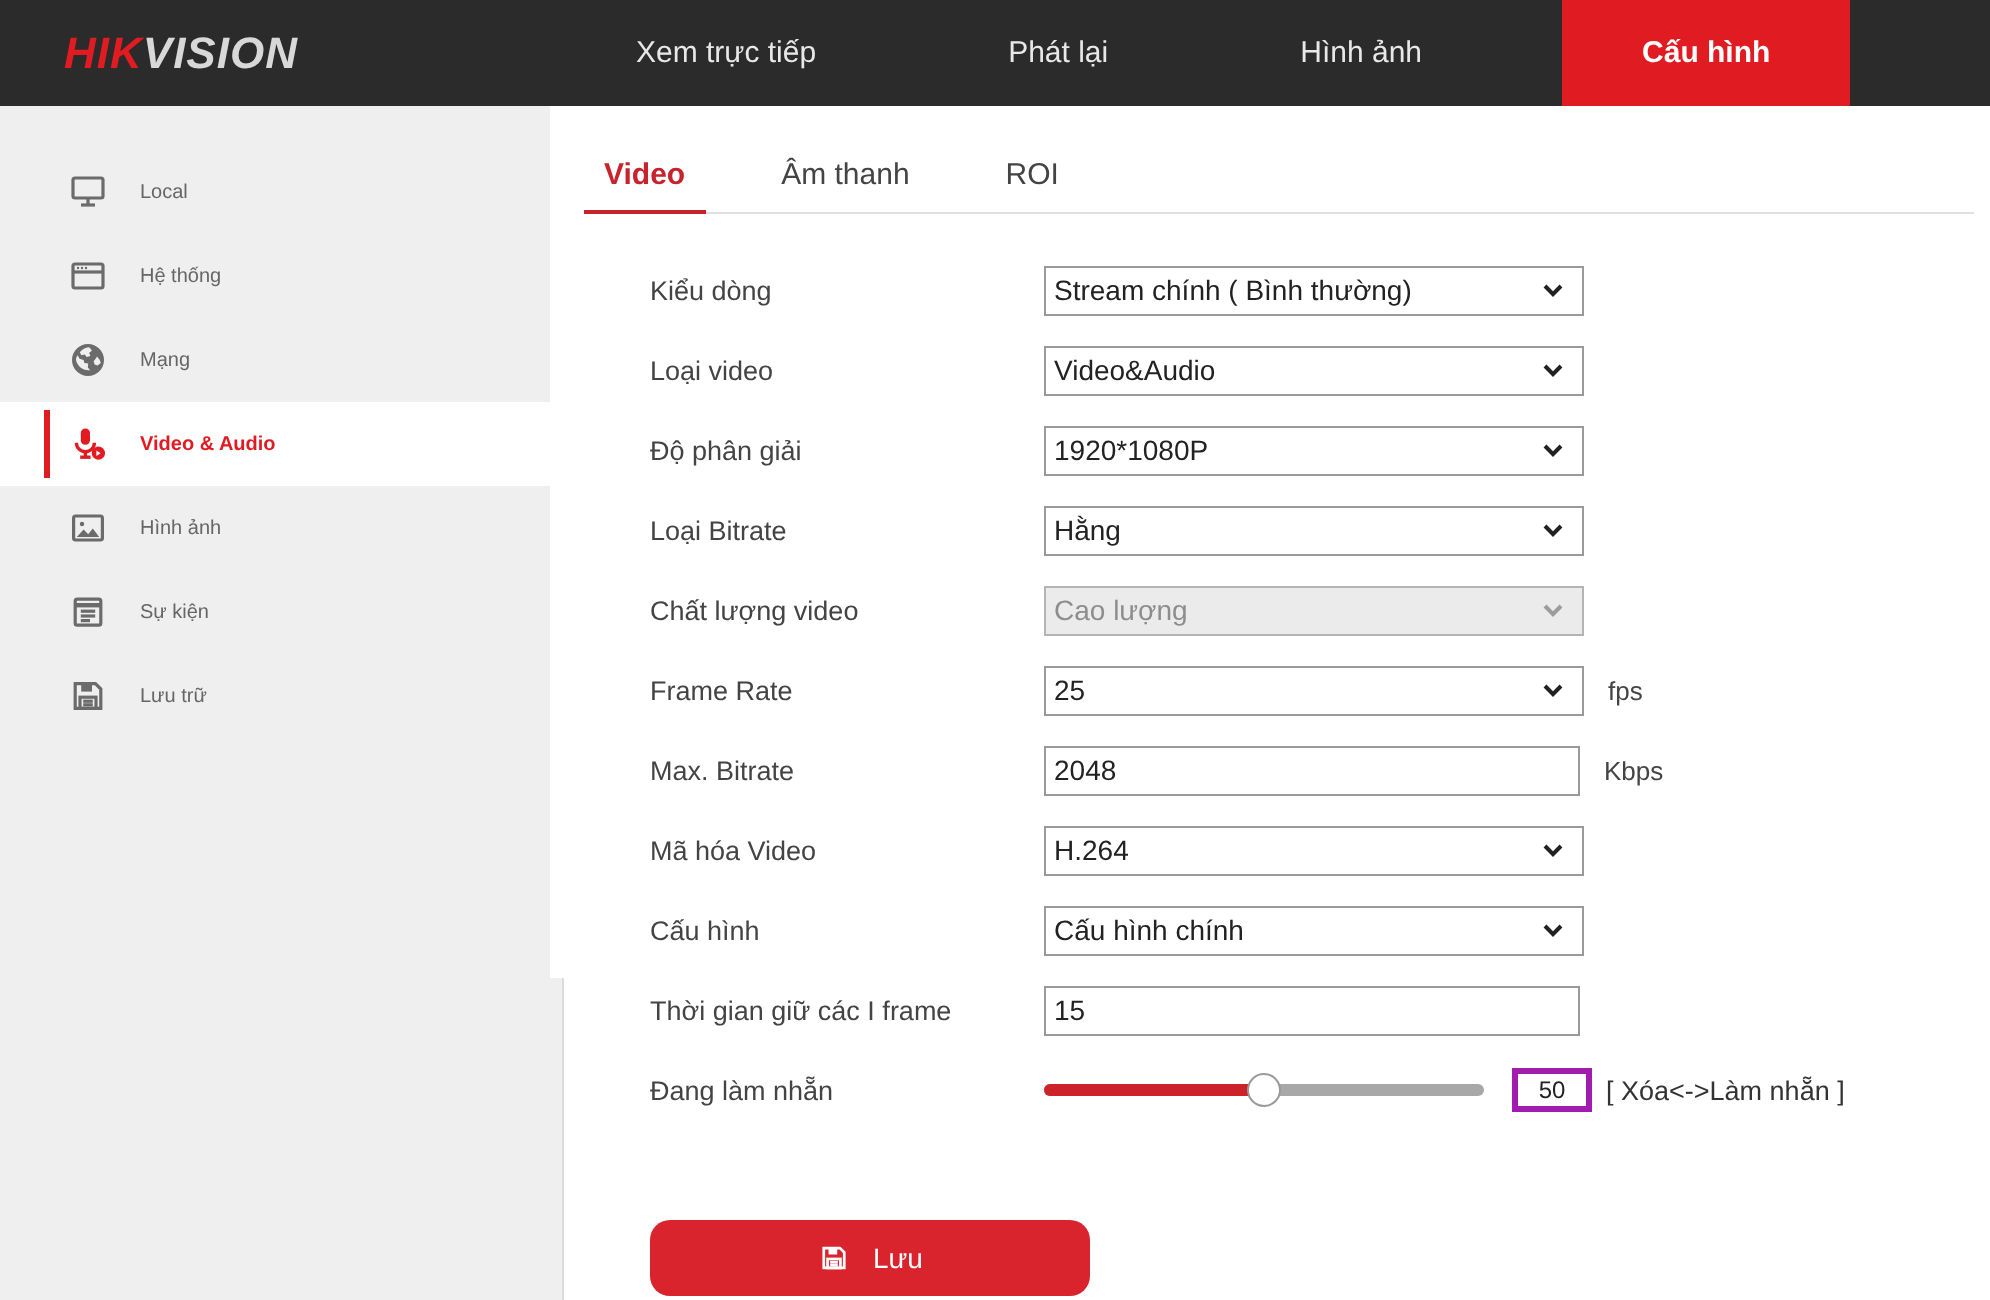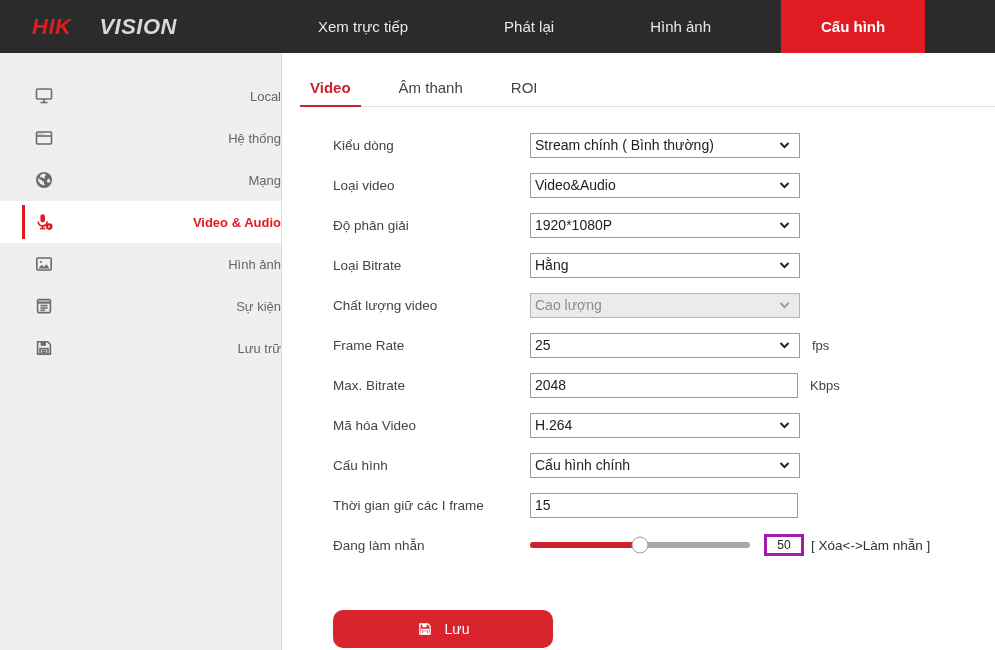--- a/index.html
+++ b/index.html
@@ -14,21 +14,21 @@
   .header {
     position: absolute; left: 0; top: 0;
     width: 995px; height: 53px;
     background: #2b2b2b;
     display: flex; align-items: stretch;
   }
   .logo {
     width: 282px; height: 53px;
     display: flex; align-items: center; padding-left: 32px;
     font-style: italic; font-weight: bold;
-    font-size: 22px; letter-spacing: 0.5px; gap: 28px;
+    font-size: 22px; letter-spacing: 0.5px;
   }
   .logo .hik { color: #e11b22; }
   .logo .vision { color: #d8d8d8; }
 
   .nav { display: flex; align-items: stretch; height: 53px; }
   .nav-item {
     display: flex; align-items: center; justify-content: center;
     color: #e8e8e8; font-size: 15px;
     padding: 0 26px; height: 53px;
     white-space: nowrap; cursor: pointer;
@@ -46,44 +46,43 @@
     position: absolute; left: 0; top: 53px;
     width: 282px; height: 597px;
     background: #efefef;
     border-right: 1px solid #dcdcdc;
     padding-top: 22px;
   }
   .side-item {
     position: relative;
     display: flex; align-items: center;
     height: 42px; padding-left: 32px;
-    color: #666666; font-size: 13px;
+    color: #666666; font-size: 10px;
     cursor: pointer;
-    justify-content: space-between;
   }
   .side-item .ico {
     width: 24px; height: 24px;
     margin-right: 14px;
     display: flex; align-items: center; justify-content: center;
     color: #6b6b6b;
   }
   .side-item.active {
     background: #ffffff;
     color: #e11b22; font-weight: bold;
   }
   .side-item.active .ico { color: #e11b22; }
   .side-item.active::before {
     content: ""; position: absolute;
     left: 22px; top: 4px; bottom: 4px; width: 3px;
     background: #e11b22;
   }
 
   
   .content {
-    position: absolute; left: 283px; top: 53px;
+    position: absolute; left: 275px; top: 53px;
     width: 712px; height: 436px; background: #ffffff;
   }
   .tabbar {
     position: relative;
     height: 42px; margin-left: 21px; margin-top: 12px;
     border-bottom: 1px solid #e0e0e0;
     display: flex; align-items: flex-end;
   }
   .tab {
     font-size: 15px; color: #444444;

